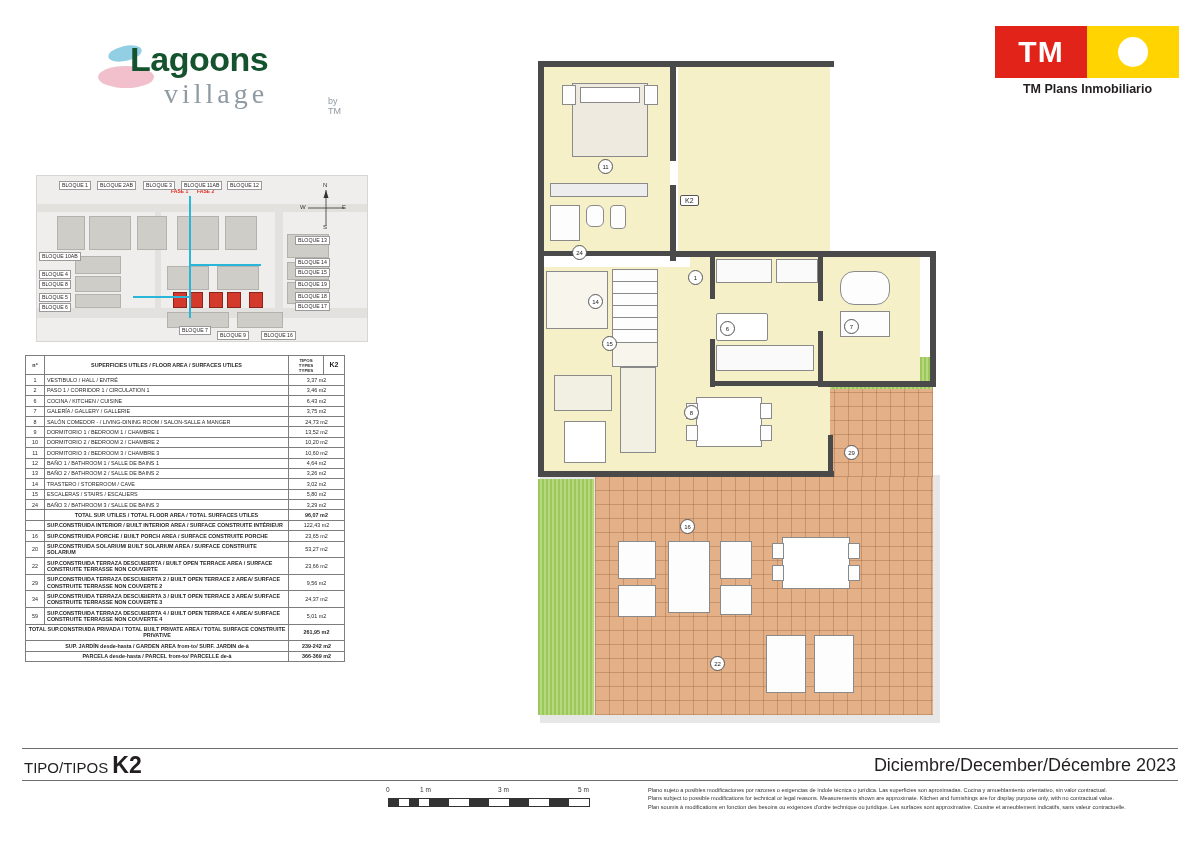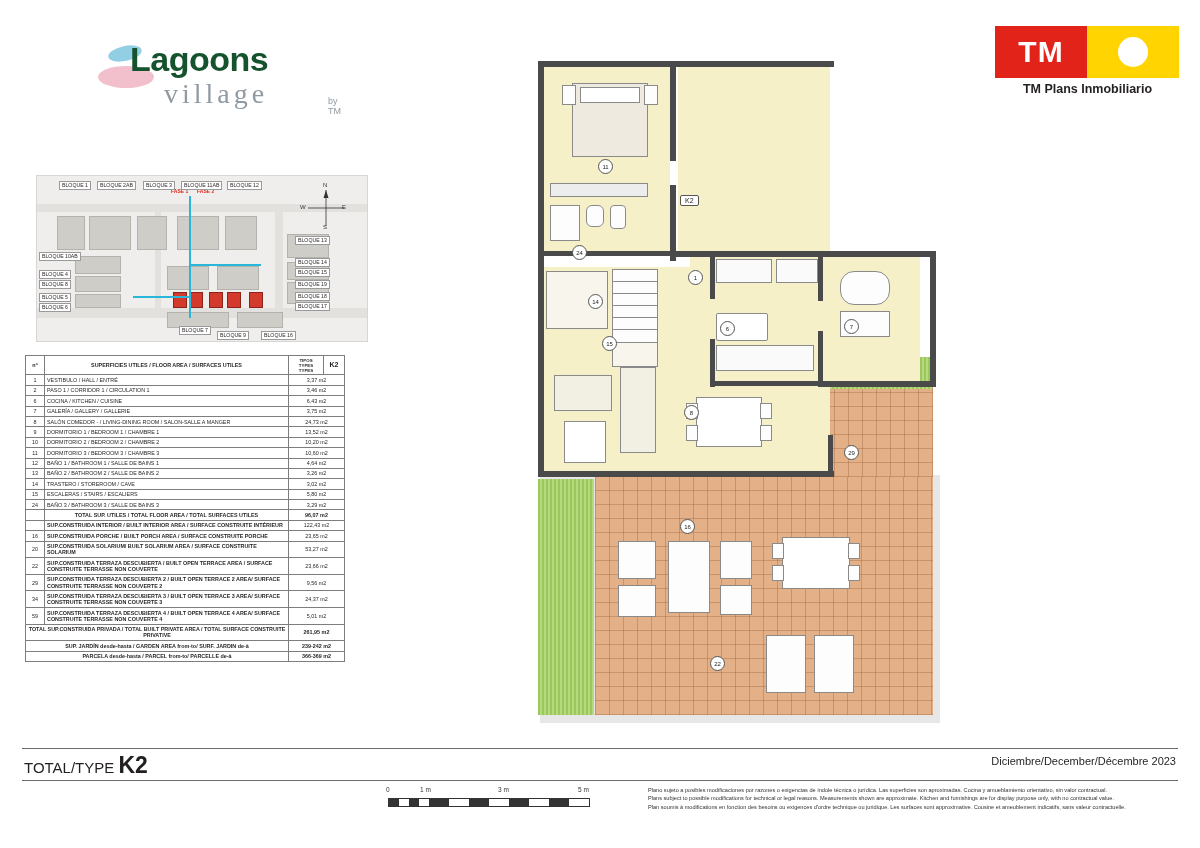--- a/index.html
+++ b/index.html
@@ -38,21 +38,21 @@
   .tbl .num{width:14px;text-align:center;}
   .tbl .area{width:46px;text-align:center;}
   .tbl .hd{font-weight:bold;background:#fff;text-align:center;}
   .tbl .tot{font-weight:bold;text-align:center;}
   .tbl .k2{font-weight:bold;font-size:7px;}
 
   
   .divider{position:absolute;left:22px;top:748px;width:1156px;height:1px;background:#6d6d6d;}
   .tipo{position:absolute;left:24px;top:752px;font-size:15px;color:#231f20;}
   .tipo b{font-size:23px;}
-  .date{position:absolute;right:24px;top:755px;font-size:11px;color:#231f20;}
+  .date{position:absolute;right:24px;top:755px;font-size:18px;color:#231f20;}
   .divider2{position:absolute;left:22px;top:780px;width:1156px;height:1px;background:#6d6d6d;}
   .desc{position:absolute;left:24px;top:786px;font-size:9.3px;font-weight:bold;line-height:1.55;}
   .legal{position:absolute;left:648px;top:786px;width:530px;font-size:5.6px;line-height:1.5;color:#333;text-align:justify;}
 
   
   .scalewrap{position:absolute;left:388px;top:786px;width:210px;height:26px;}
   .scalewrap .ticks{position:absolute;left:0;top:12px;width:200px;height:7px;border:0.7px solid #333;}
   .scalewrap .ticks i{position:absolute;top:0;height:7px;background:#333;}
   .scalewrap .sl{position:absolute;top:0;font-size:6.5px;color:#333;}
 
@@ -385,21 +385,21 @@
     <div class="circ" style="left:164px;top:350px;">8</div>
     <div class="circ" style="left:324px;top:390px;">29</div>
     <div class="circ" style="left:160px;top:464px;">16</div>
     <div class="circ" style="left:190px;top:601px;">22</div>
 
     <div class="k2tag" style="left:160px;top:140px;">K2</div>
   </div>
 
   <div class="divider"></div>
   <div class="tipo">
-    <span>TOTAL/TYPE</span>
+    <span>TIPO/TIPOS</span>
     <b>K2</b>
   </div>
   <div class="date">Diciembre/December/Décembre 2023</div>
   <div class="divider2"></div>
 
   <div class="desc">
   </div>
 
   <div class="scalewrap">
     <span class="sl" style="left:-2px;">0</span>

